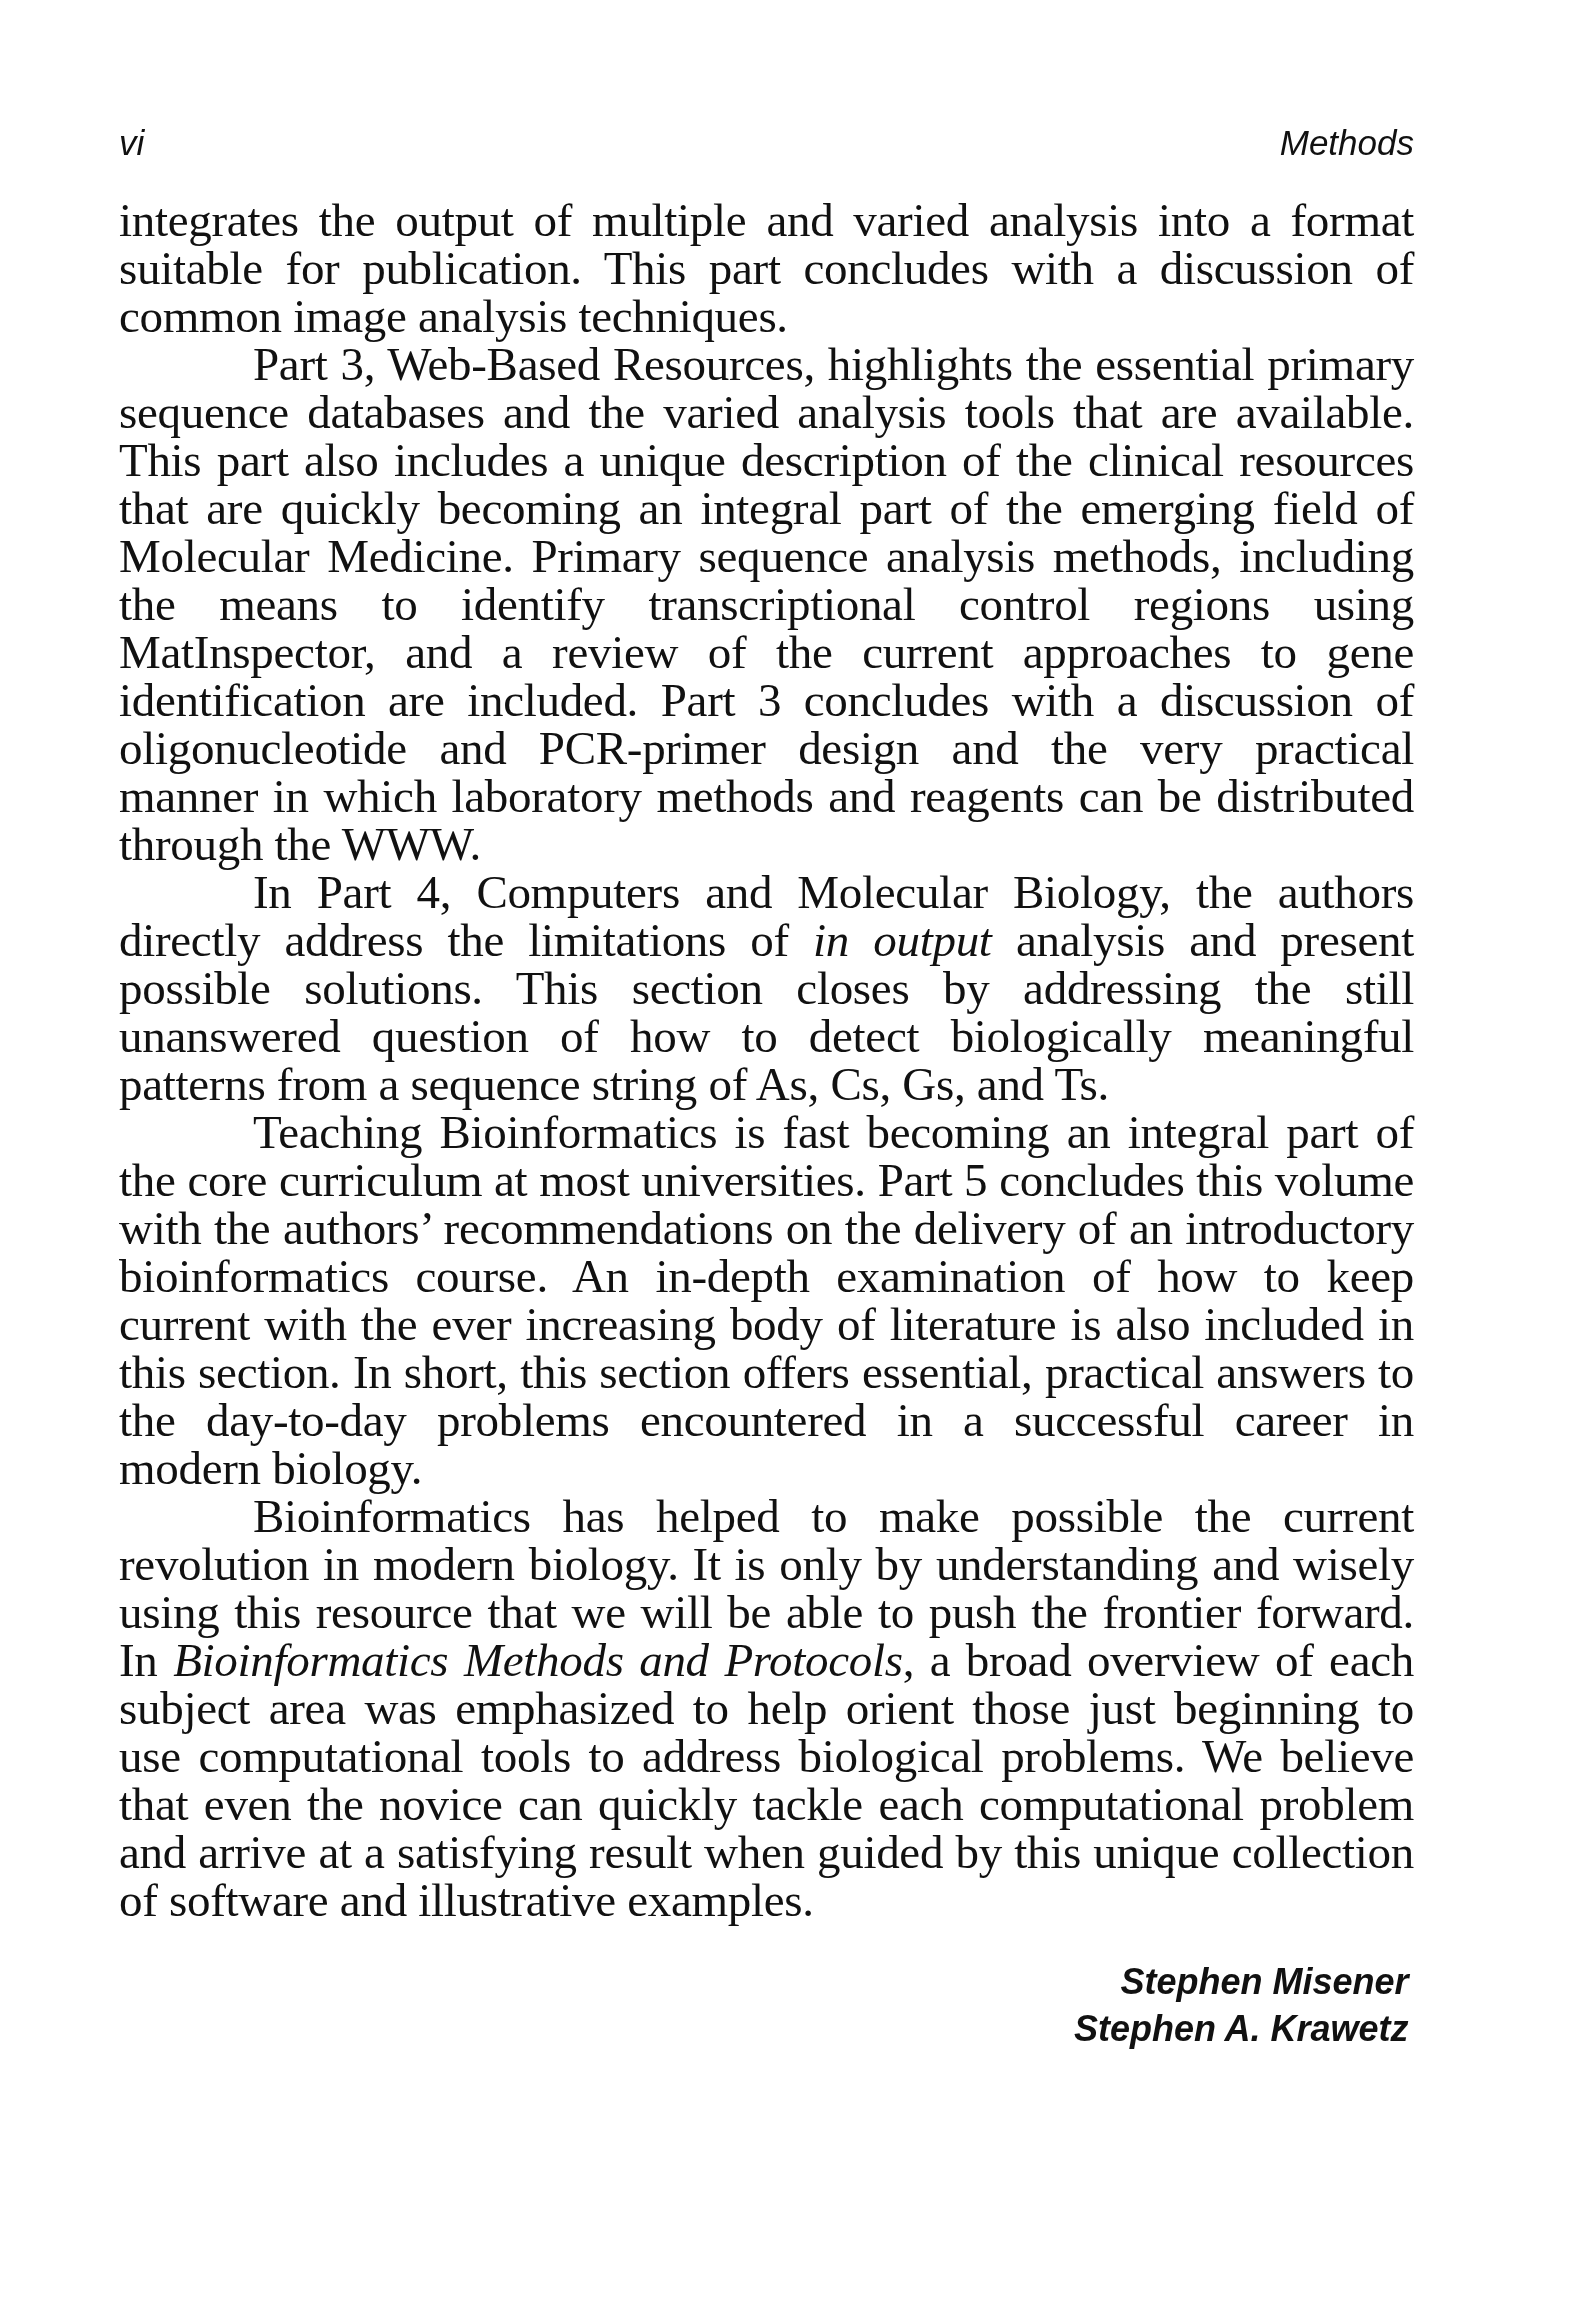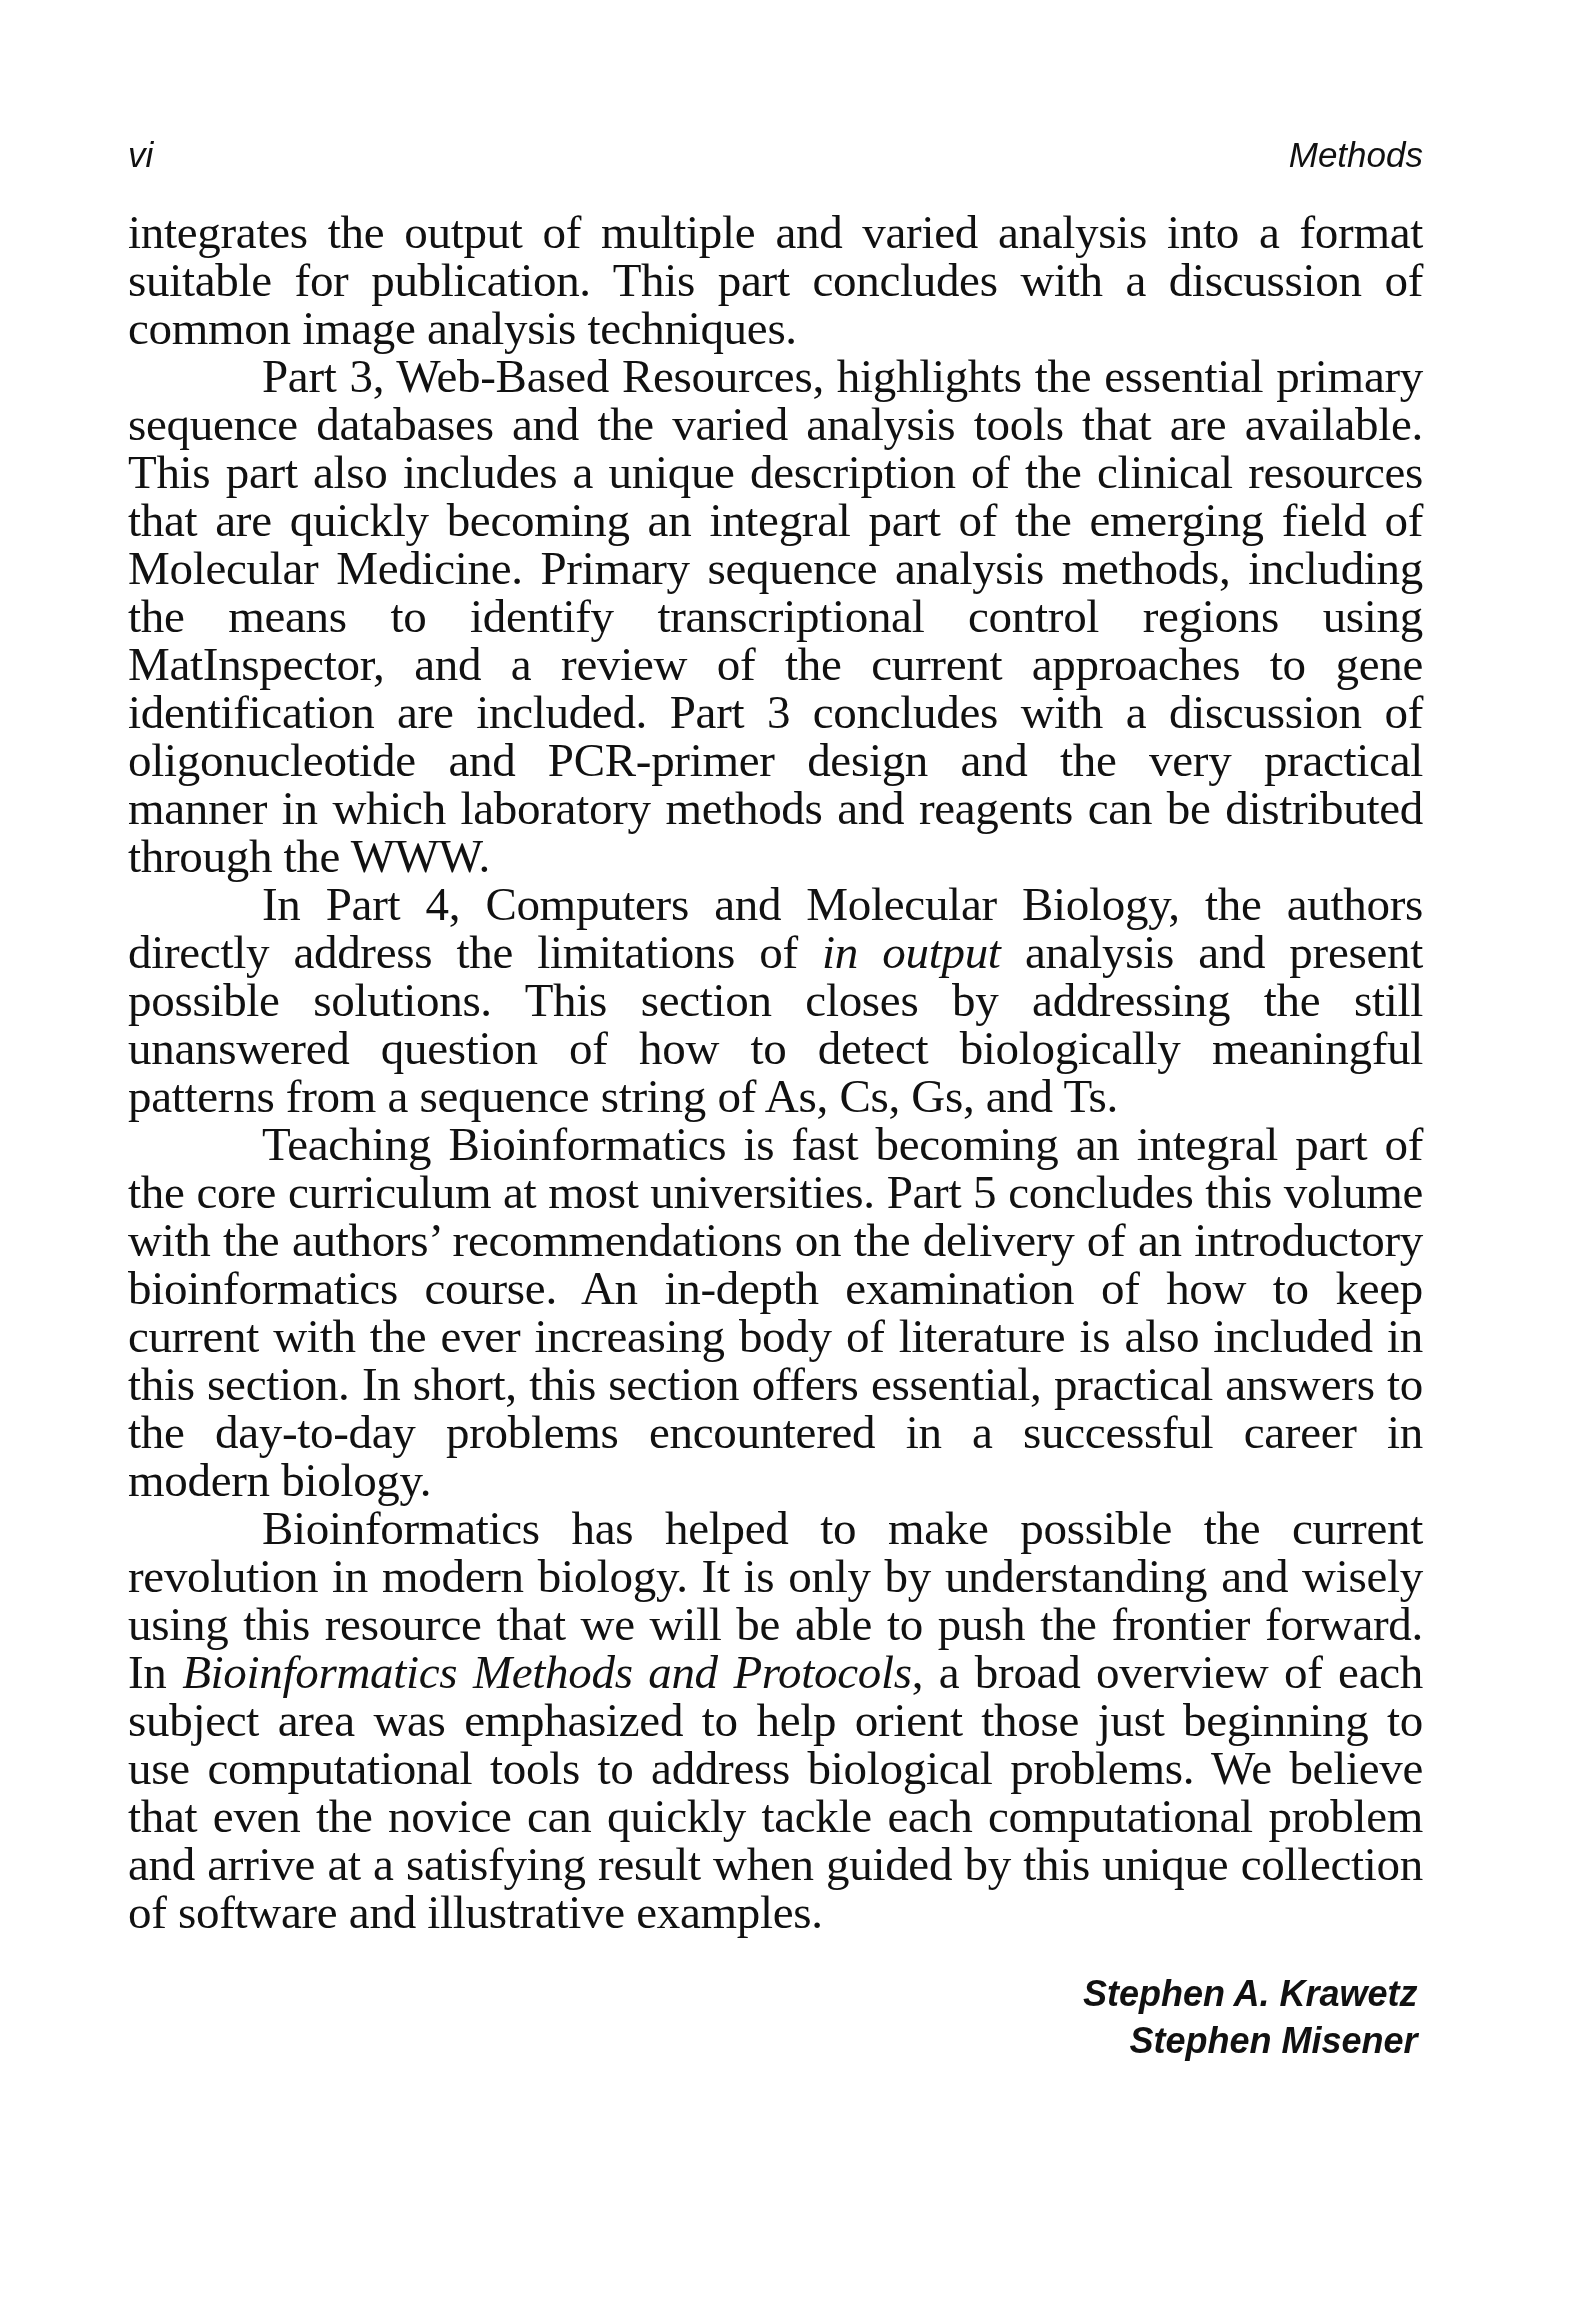--- a/index.html
+++ b/index.html
@@ -9,24 +9,23 @@
     }
     body {
       width: 1569px;
       height: 2319px;
       position: relative;
       overflow: hidden;
       color: #111111;
     }
     .page {
       position: absolute;
-      left: 128px;
+      left: 119px;
       top: 123px;
       width: 1295px;
-      margin-top: 12px;
     }
     .running-head {
       display: flex;
       justify-content: space-between;
       align-items: baseline;
       font-family: "Liberation Sans", sans-serif;
       font-style: italic;
       font-size: 35px;
       line-height: 39px;
       margin-bottom: 34px;
@@ -79,17 +78,17 @@
       <span>Part 3, Web-Based Resources, highlights the essential primary sequence databases and the varied analysis tools that are available. This part also includes a unique description of the clinical resources that are quickly becoming an integral part of the emerging field of Molecular Medicine. Primary sequence analysis methods, including the means to identify transcriptional control regions using MatInspector, and a review of the current approaches to gene identification are included. Part 3 concludes with a discussion of oligonucleotide and PCR-primer design and the very practical manner in which laboratory methods and reagents can be distributed through the WWW.</span>
     </p>
     <p class="indent"><span>In Part 4, Computers and Molecular Biology, the authors directly address the limitations of </span><em>in output</em><span> analysis and present possible solutions. This section closes by addressing the still unanswered question of how to detect biologically meaningful patterns from a sequence string of As, Cs, Gs, and Ts.</span></p>
     <p class="indent">
       <span>Teaching Bioinformatics is fast becoming an integral part of the core curriculum at most universities. Part 5 concludes this volume with the authors’ recommendations on the delivery of an introductory bioinformatics course. An in-depth examination of how to keep current with the ever increasing body of literature is also included in this section. In short, this section offers essential, practical answers to the day-to-day problems encountered in a successful career in modern biology.</span>
     </p>
     <p class="indent"><span>Bioinformatics has helped to make possible the current revolution in modern biology. It is only by understanding and wisely using this resource that we will be able to push the frontier forward. In </span><em>Bioinformatics Methods and Protocols</em><span>, a broad overview of each subject area was emphasized to help orient those just beginning to use computational tools to address biological problems. We believe that even the novice can quickly tackle each computational problem and arrive at a satisfying result when guided by this unique collection of software and illustrative examples.</span></p>
   </div>
 
   <div class="signatures">
+    <div>Stephen Misener</div>
     <div>Stephen A. Krawetz</div>
-    <div>Stephen Misener</div>
   </div>
 </div>
 
 
 </body></html>

